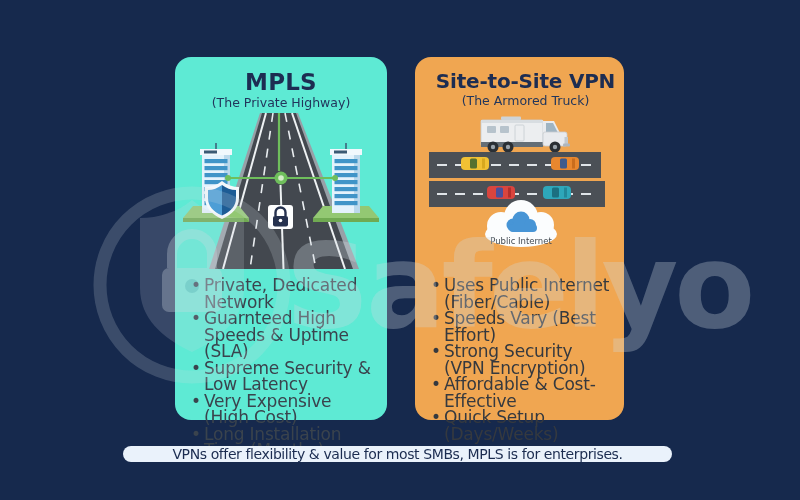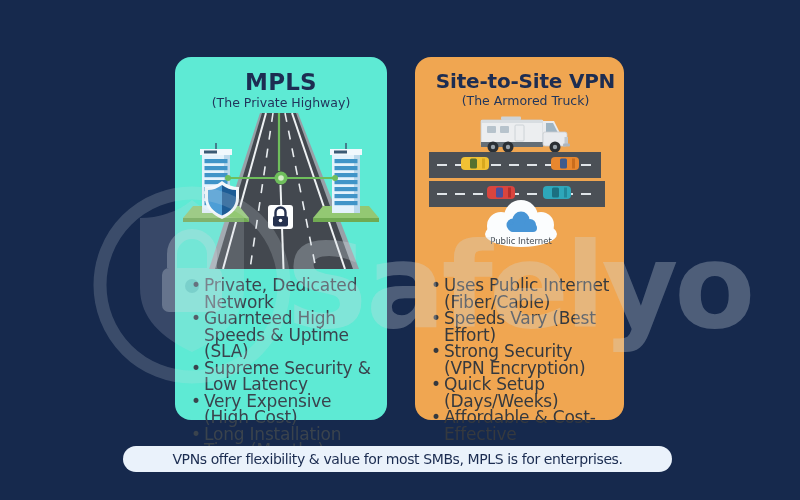--- a/index.html
+++ b/index.html
@@ -26,21 +26,21 @@
   .bullets{
     position:absolute;top:220px;left:0;right:0;
     margin:0;padding:0 8px 0 16px;list-style:none;
     font-size:17px;line-height:16.5px;letter-spacing:-.2px;
   }
   .mpls .bullets{color:#3a434d;}
   .vpn .bullets{color:#35393f;}
   .bullets li{position:relative;padding-left:13px;}
   .bullets li::before{content:"\2022";position:absolute;left:0;top:0;}
   .footer-pill{
-    position:absolute;left:123px;top:446px;width:549px;height:26px;
+    position:absolute;left:123px;top:446px;width:549px;height:16px;
     background:#eaf2fb;border-radius:13px;
     display:flex;align-items:center;justify-content:center;
     font-size:14px;letter-spacing:-.4px;color:#1b2c50;
   }
   .watermark{
     position:absolute;left:0;top:0;width:800px;height:500px;
     pointer-events:none;z-index:5;
   }
   .wm-text{
     font-family:"DejaVu Sans","Liberation Sans",sans-serif;
@@ -199,22 +199,22 @@
         <circle cx="115" cy="113" r="6" fill="#4795d6"></circle>
         <rect x="94" y="112" width="28" height="8" rx="4" fill="#4795d6"></rect>
         <text x="106" y="132" text-anchor="middle" font-size="8.5" fill="#434a52">Public Internet</text>
       </g>
     </svg>
 
     <ul class="bullets">
       <li>Uses Public Internet (Fiber/Cable)</li>
       <li>Speeds Vary (Best Effort)</li>
       <li>Strong Security (VPN Encryption)</li>
+      <li>Affordable &amp; Cost-Effective</li>
       <li>Quick Setup (Days/Weeks)</li>
-      <li>Affordable &amp; Cost-Effective</li>
     </ul>
   </div>
 
   <div class="footer-pill">VPNs offer flexibility &amp; value for most SMBs, MPLS is for enterprises.</div>
 
   <svg class="watermark" viewBox="0 0 800 500">
     <g>
       <circle cx="192" cy="285" r="92" fill="none" stroke="#d2dae2" stroke-width="13" opacity="0.2"></circle>
       <path d="M192,200 C178,212 158,218 140,218 L140,288 C140,318 162,338 192,352 C222,338 244,318 244,288 L244,218 C226,218 206,212 192,200 Z" fill="#d2dae2" opacity="0.18"></path>
       <g opacity="0.3">

